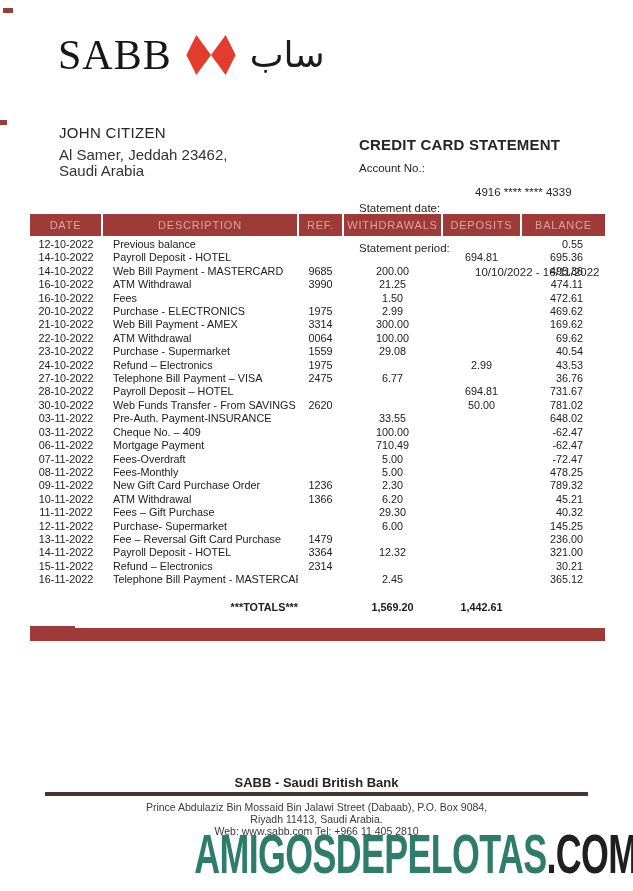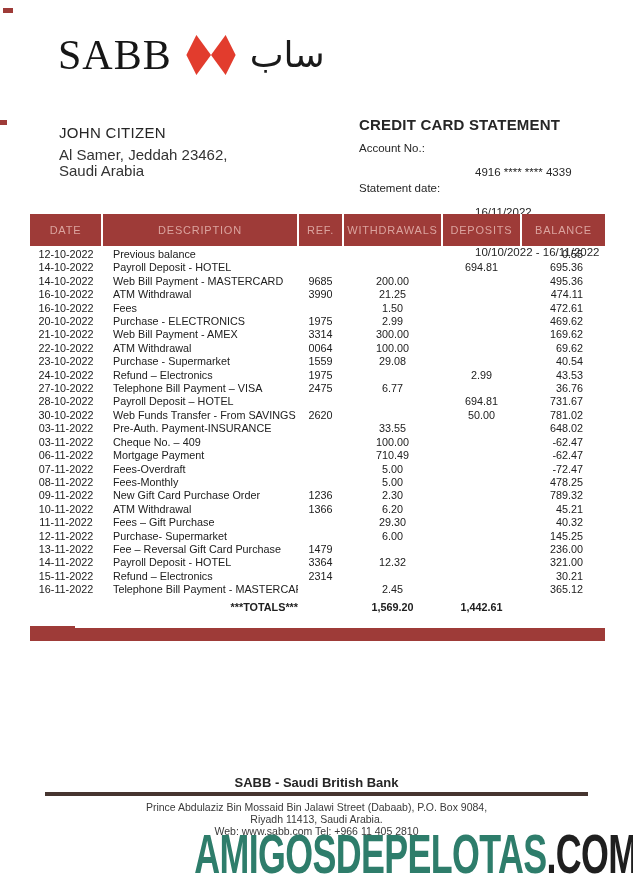--- a/index.html
+++ b/index.html
@@ -33,35 +33,35 @@
     font-family: "DejaVu Sans", sans-serif;
     font-size: 36px; color: #1a1a1a; line-height: 50px;
   }
 
   
   .customer { position: absolute; left: 59px; top: 124px; width: 260px; }
   .customer-name { font-size: 15px; font-weight: normal; color: #262626; letter-spacing: .3px; }
   .customer-address { margin-top: 6px; font-size: 15px; color: #333; width: 210px; line-height: 16px; }
 
   
-  .stmt { position: absolute; left: 359px; top: 116px; width: 250px; }
+  .stmt { position: absolute; left: 359px; top: 136px; width: 250px; }
   .stmt-title { font-size: 15px; font-weight: bold; color: #262626; letter-spacing: .2px; }
   .stmt-fields { margin-top: 7px; font-size: 11.5px; color: #262626; }
   .stmt-row { display: flex; line-height: 16px; }
   .stmt-label { width: 116px; flex: none; }
   .stmt-value { flex: 1; margin-top: 24px; }
 
   
   .table-wrap { position: absolute; left: 30px; top: 214px; width: 575px; }
   table.transactions { width: 575px; border-collapse: collapse; table-layout: fixed; }
   table.transactions th {
     background: var(--accent, #9e3b38);
     color: var(--header-text, #dba49f);
     font-size: 11px; font-weight: normal; letter-spacing: .8px;
-    height: 32px; padding: 0; line-height: 14px;
+    height: 22px; padding: 0; line-height: 14px;
     border-left: 2px solid #fff;
     overflow: hidden; white-space: nowrap;
   }
   table.transactions th:first-child { border-left: none; }
   table.transactions td {
     font-size: 10.8px; color: #202020;
     height: 13.4px; line-height: 13.4px; padding: 0;
     white-space: nowrap; overflow: hidden;
   }
   table.transactions tbody tr:first-child td { padding-top: 2px; }

